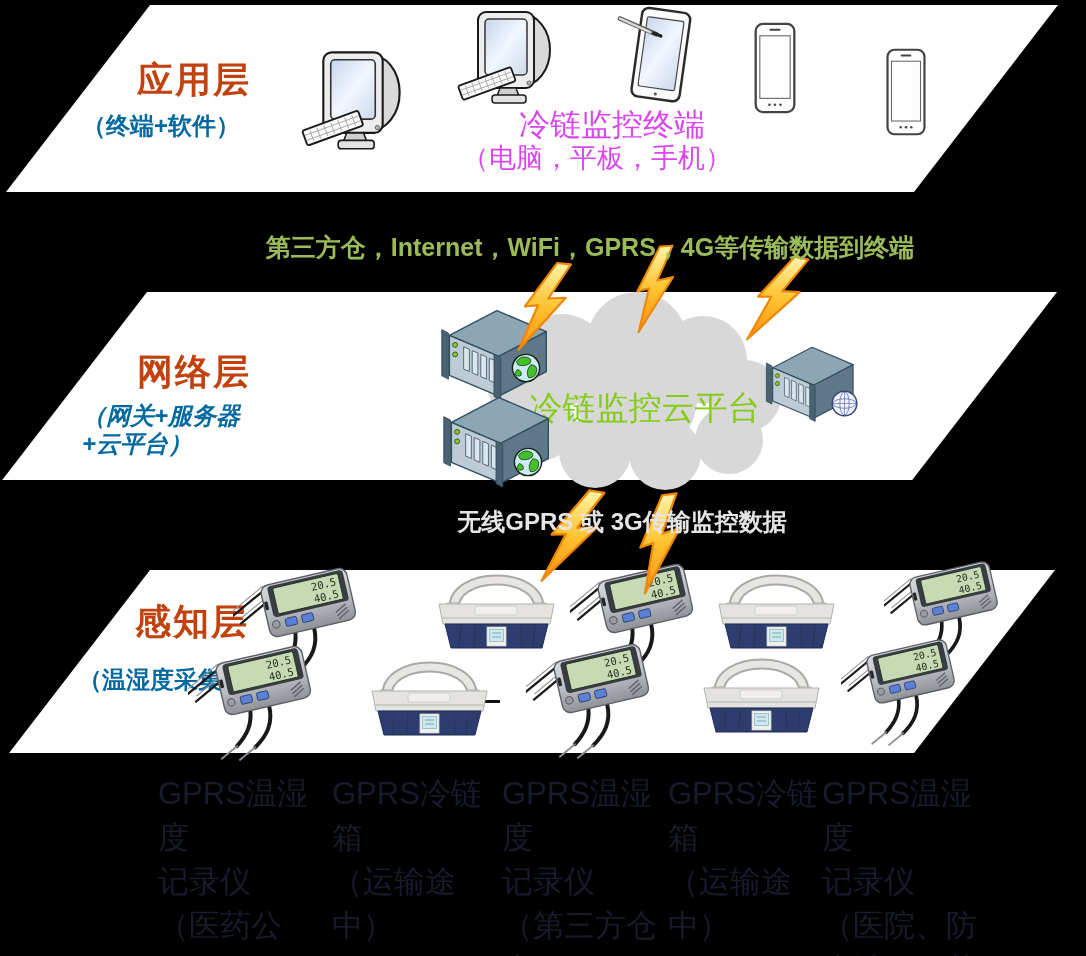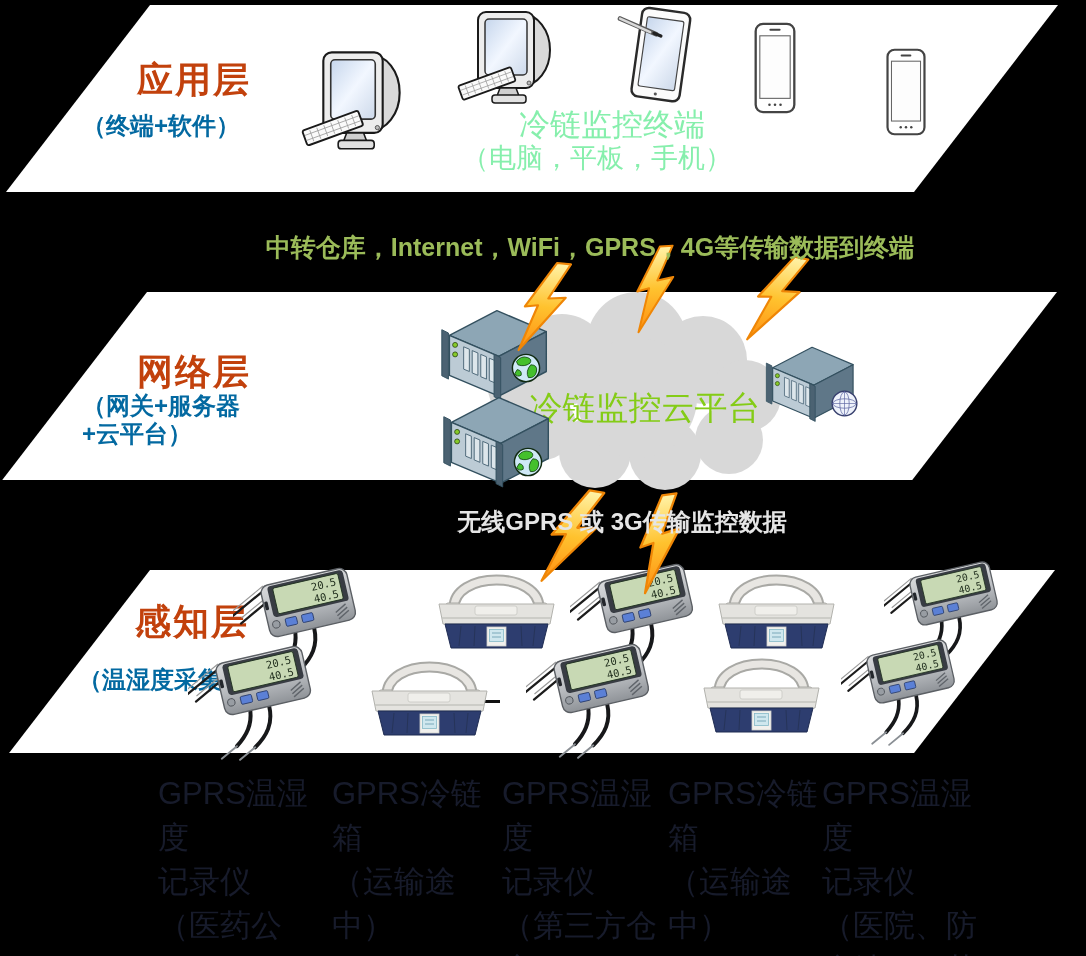--- a/index.html
+++ b/index.html
@@ -17,21 +17,21 @@
     letter-spacing:2px;white-space:nowrap;margin-left:45px;
   }
   .layer-sub{
     position:absolute;color:#0369a1;font-weight:bold;font-size:24px;
     line-height:28px;white-space:pre-line;
   }
   .link-text{
     position:absolute;font-weight:bold;font-size:25px;text-align:center;
     white-space:nowrap;z-index:40;
   }
-  .terminal-caption{position:absolute;color:#86efac;text-align:center;white-space:nowrap;}
+  .terminal-caption{position:absolute;color:#d946ef;text-align:center;white-space:nowrap;}
   .cloud-label{
     position:absolute;color:#84cc16;font-size:33px;text-align:center;
     white-space:nowrap;z-index:12;
   }
   .device-caption{
     position:absolute;font-size:31px;line-height:44px;font-weight:normal;
     white-space:pre-line;
   }
   .dash-line{position:absolute;background:#111;}
   svg.inst{position:absolute;overflow:visible;}
@@ -183,24 +183,24 @@
 <svg class="inst z10" style="left:752px;top:22px;" width="46" height="92">
     <use href="#sym-phone"></use>
   </svg>
 <svg class="inst z10" style="left:884px;top:48px;" width="44" height="88">
     <use href="#sym-phone"></use>
   </svg>
 
 <div class="terminal-caption" style="left:462px;top:104px;width:300px;font-size:31px;">冷链监控终端</div>
 <div class="terminal-caption" style="left:447px;top:140px;width:300px;font-size:27px;">（电脑，平板，手机）</div>
 
-<div class="link-text" style="left:140px;top:231px;width:900px;color:#9BBB59;">中转仓库，Internet，WiFi，GPRS，4G等传输数据到终端</div>
+<div class="link-text" style="left:140px;top:231px;width:900px;color:#9BBB59;">第三方仓，Internet，WiFi，GPRS，4G等传输数据到终端</div>
 
 <div class="layer-title" style="left:92px;top:348px;">网络层</div>
-<div class="layer-sub" style="left:82px;top:392px;">（网关+服务器
+<div class="layer-sub" style="left:82px;top:402px;font-style:italic;">（网关+服务器
 +云平台）</div>
 
 <svg class="inst z10" style="left:492px;top:298px;" width="300" height="200" viewBox="0 0 300 200">
   <g fill="#d8d8d8">
     <circle cx="70" cy="62" r="46"></circle>
       <circle cx="145" cy="44" r="50"></circle>
       <circle cx="211" cy="62" r="44"></circle>
     <circle cx="253" cy="98" r="36"></circle>
       <circle cx="237" cy="142" r="34"></circle>
       <circle cx="173" cy="156" r="36"></circle>

